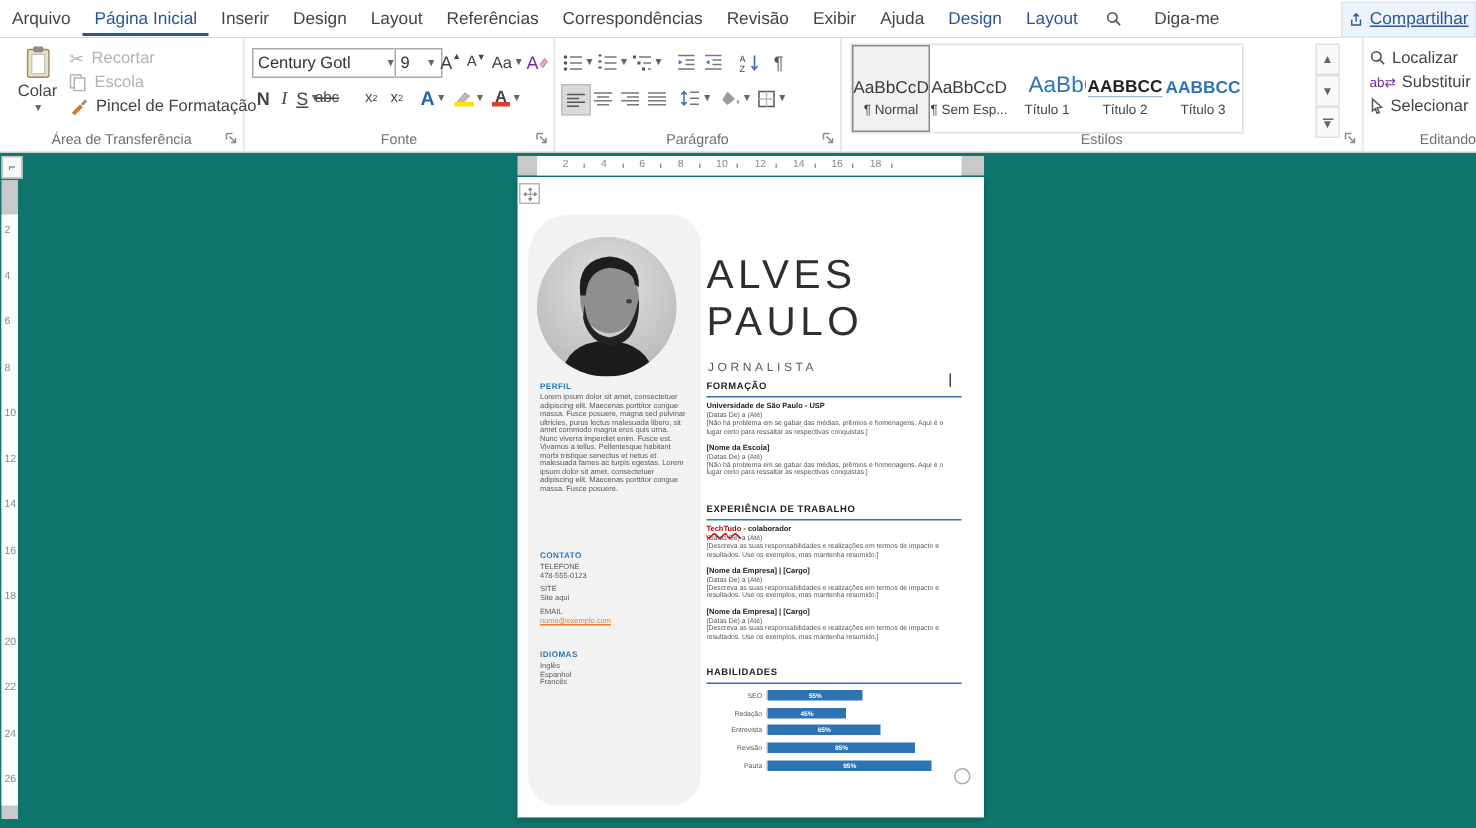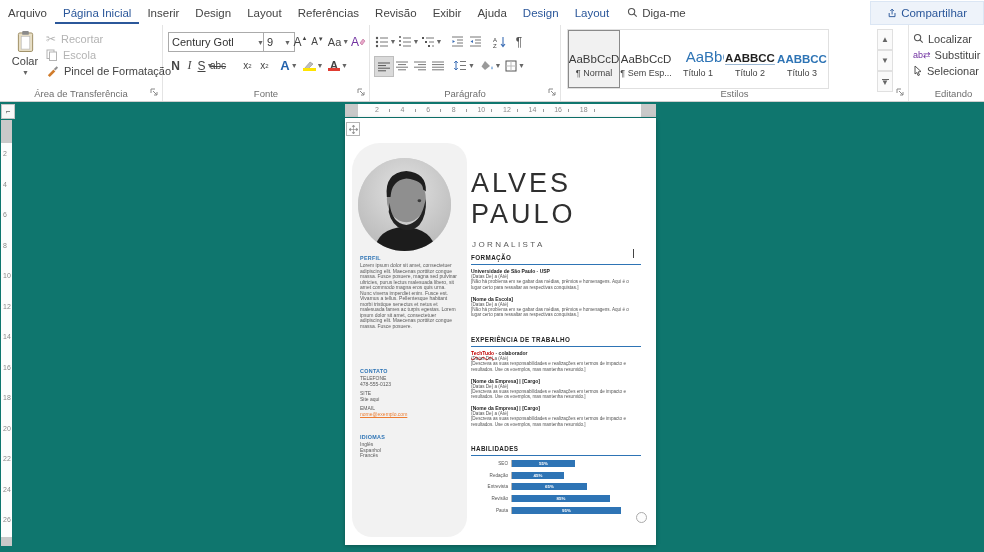--- a/index.html
+++ b/index.html
@@ -3,23 +3,23 @@
 <meta charset="utf-8">
 <style>
   html,body{margin:0;padding:0;background:#b9b9b9;}
   #app{position:relative;width:984px;height:552px;background:#0f766e;overflow:hidden;
        font-family:"Liberation Sans",sans-serif;-webkit-font-smoothing:antialiased;}
   
   .tabbar{position:absolute;top:0;left:0;right:0;height:25px;background:#fff;display:flex;align-items:center;font-size:11.5px;color:#444;}
   .tab{padding:5px 8px 3px;white-space:nowrap;cursor:default;border-bottom:2.5px solid transparent;}
   .tab.active{color:#2b579a;border-bottom-color:#2b579a;}
   .tab.contextual{color:#2b579a;}
-  .tellme{display:flex;align-items:center;gap:4px;margin-left:10px;color:#444;}
+  .tellme{display:flex;align-items:center;gap:22px;margin-left:10px;color:#444;}
   .share-btn{position:absolute;right:0;top:1px;height:22px;width:80px;display:flex;align-items:center;gap:4px;
-             color:#2b579a;background:#eef3fa;border:1px solid #dbe6f4;padding:0 16px;overflow:hidden;white-space:nowrap;font-size:11.5px;}
+             color:#2b579a;background:#eef3fa;border:1px solid #dbe6f4;padding:0 4px;overflow:hidden;white-space:nowrap;font-size:11.5px;text-decoration:underline;}
   
   .ribbon{position:absolute;top:25px;left:0;right:0;height:76px;background:#fff;border-bottom:1px solid #cfcfcf;}
   .rgroup{position:absolute;top:0;bottom:0;border-right:1px solid #e4e4e4;}
   .glabel{position:absolute;bottom:2px;left:0;right:0;text-align:center;font-size:9.5px;color:#6e6e6e;}
   .launcher{position:absolute;right:3px;bottom:4px;width:9px;height:9px;}
   .caret{font-size:7px;color:#666;margin-left:1px;}
   .disabled{color:#b3b3b3 !important;}
   
   #paste-btn{position:absolute;left:6px;top:5px;width:38px;height:60px;display:flex;flex-direction:column;align-items:center;justify-content:flex-start;font-size:11px;color:#444;gap:2px;}
   .clip-row{position:absolute;left:46px;height:15px;display:flex;align-items:center;gap:5px;font-size:11px;color:#444;white-space:nowrap;}
@@ -90,20 +90,21 @@
 <div id="app">
 
   <div class="tabbar">
     <div style="display:flex;">
         <div class="tab">Arquivo</div>
         <div class="tab active">Página Inicial</div>
         <div class="tab">Inserir</div>
         <div class="tab">Design</div>
         <div class="tab">Layout</div>
         <div class="tab">Referências</div>
+        <div class="tab">Correspondências</div>
         <div class="tab">Revisão</div>
         <div class="tab">Exibir</div>
         <div class="tab">Ajuda</div>
         <div class="tab contextual">Design</div>
         <div class="tab contextual">Layout</div>
       </div>
     <div class="tellme">
       <svg width="11" height="11" viewBox="0 0 12 12">
           <circle cx="5" cy="5" r="3.4" fill="none" stroke="#555" stroke-width="1.2"></circle>
           <line x1="7.6" y1="7.6" x2="10.6" y2="10.6" stroke="#555" stroke-width="1.2"></line>
@@ -370,21 +371,21 @@
       <div class="edit-row" style="top:22px;">
         <span style="font-size:9px;color:#7030a0;">ab⇄</span>
         <span>Substituir</span>
       </div>
       <div class="edit-row" style="top:38px;">
         <svg width="10" height="11" viewBox="0 0 10 11">
             <path d="M2 1 L8 6.5 5 7 6.5 10 5 10.5 3.8 7.5 2 9Z" fill="none" stroke="#555" stroke-width="1"></path>
           </svg>
         <span>Selecionar</span>
       </div>
-      <div class="glabel" style="text-align:center;padding-left:14px;">Editando</div>
+      <div class="glabel" style="text-align:right;padding-left:14px;">Editando</div>
     </div>
   </div>
 
   <div class="tab-sel">⌐</div>
   <div id="ruler-h">
       <div class="rwhite"></div>
       <span class="rh-num" style="left: 30px;">2</span>
       <span class="rh-tick" style="left: 44px;"></span>
       <span class="rh-num" style="left: 55.6px;">4</span>
       <span class="rh-tick" style="left: 69.6px;"></span>

